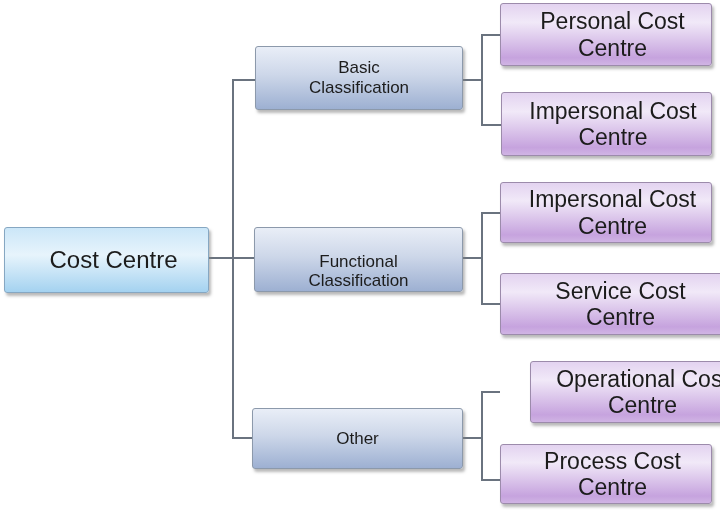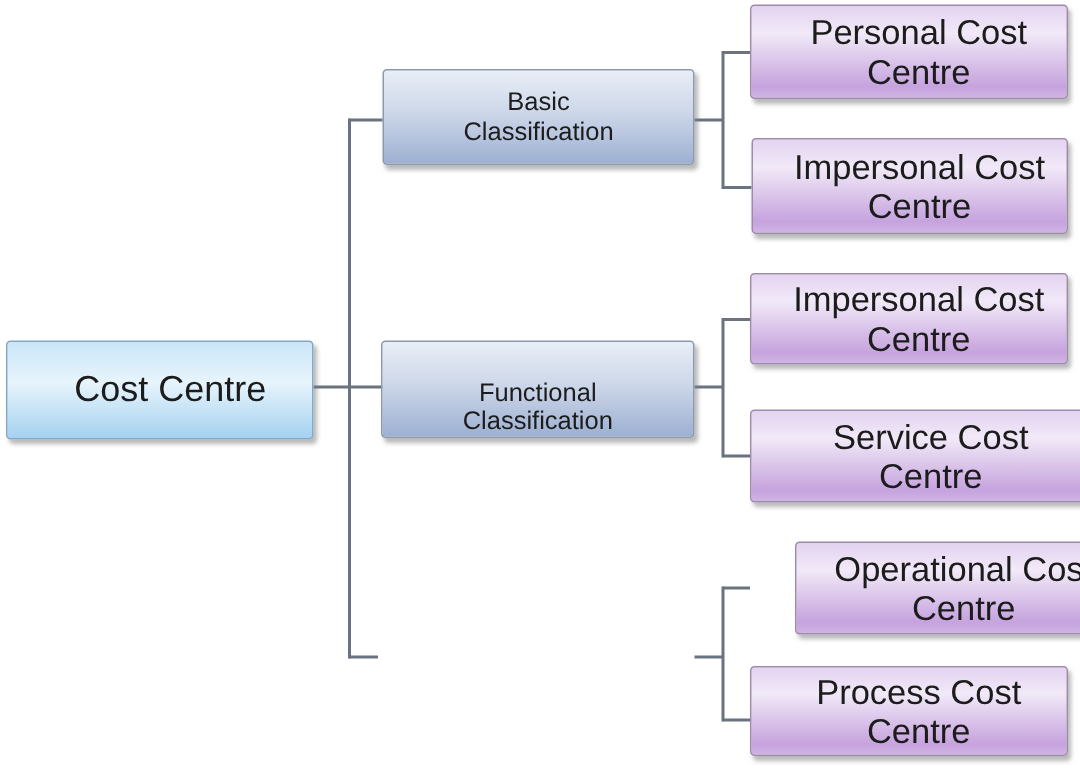--- a/index.html
+++ b/index.html
@@ -75,20 +75,23 @@
   </div>
 
   <div class="node branch" style="left:255px; top:46px; width:208px; height:64px;">
     <span>Basic
 Classification</span>
   </div>
   <div class="node branch" style="left:254px; top:227px; width:209px; height:65px;align-items:flex-end;">
     <span>Functional
 Classification</span>
   </div>
+  <div class="node branch" style="left:252px; top:408px; width:211px; height:61px;">
+    <span>Other</span>
+  </div>
 
   <div class="node leaf" style="left:500px; top:3px; width:212px; height:63px;">
     <span>Personal Cost
 Centre</span>
   </div>
   <div class="node leaf" style="left:501px; top:92px; width:211px; height:64px;">
     <span>Impersonal Cost
 Centre</span>
   </div>
   <div class="node leaf" style="left:500px; top:182px; width:212px; height:61px;">

